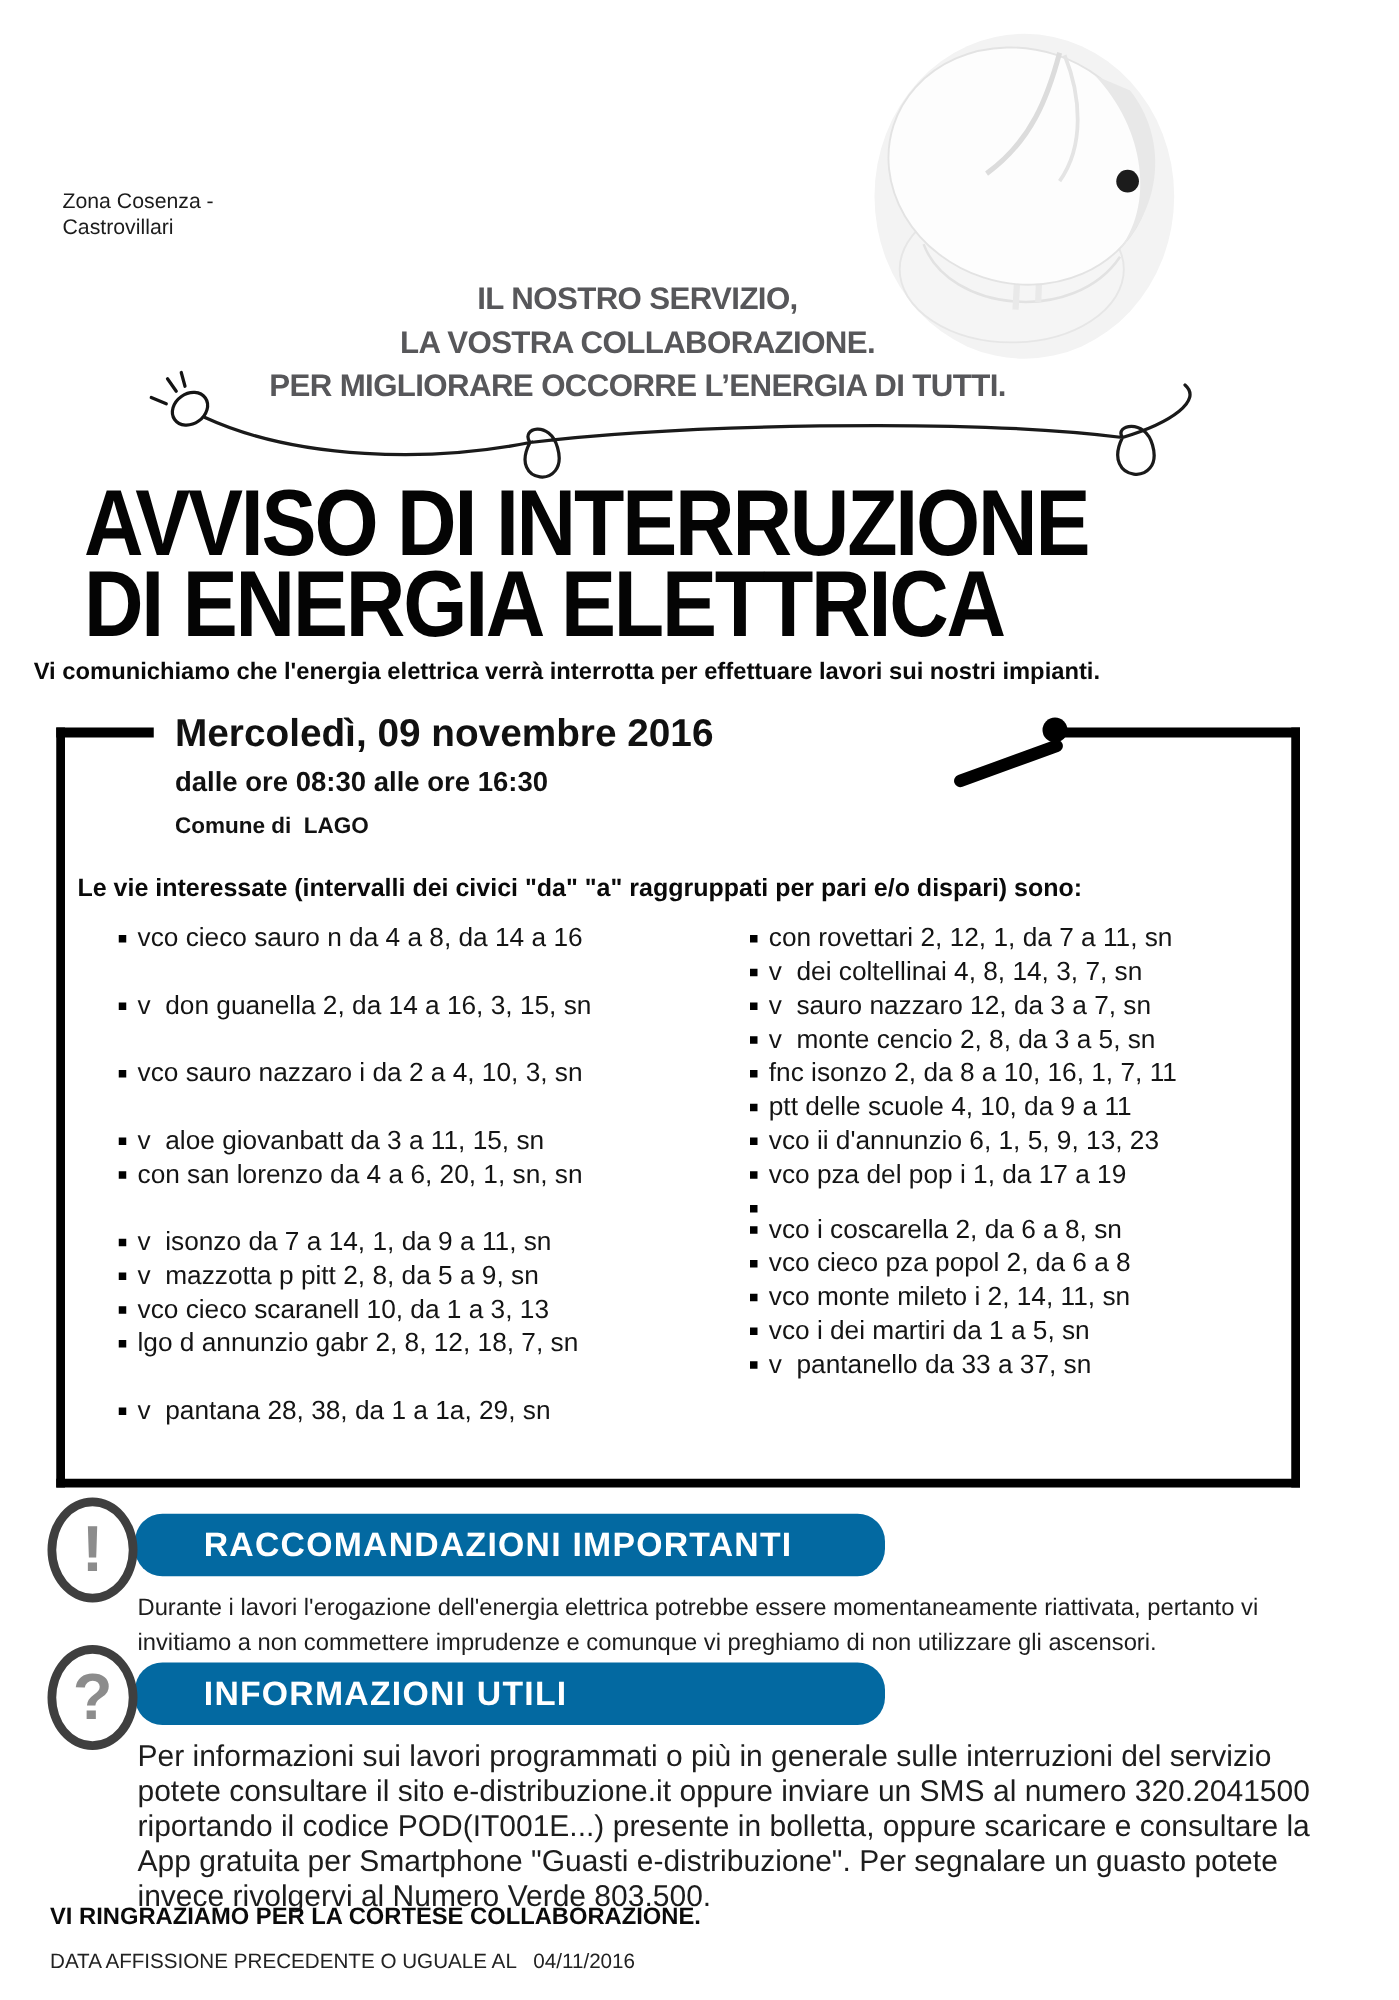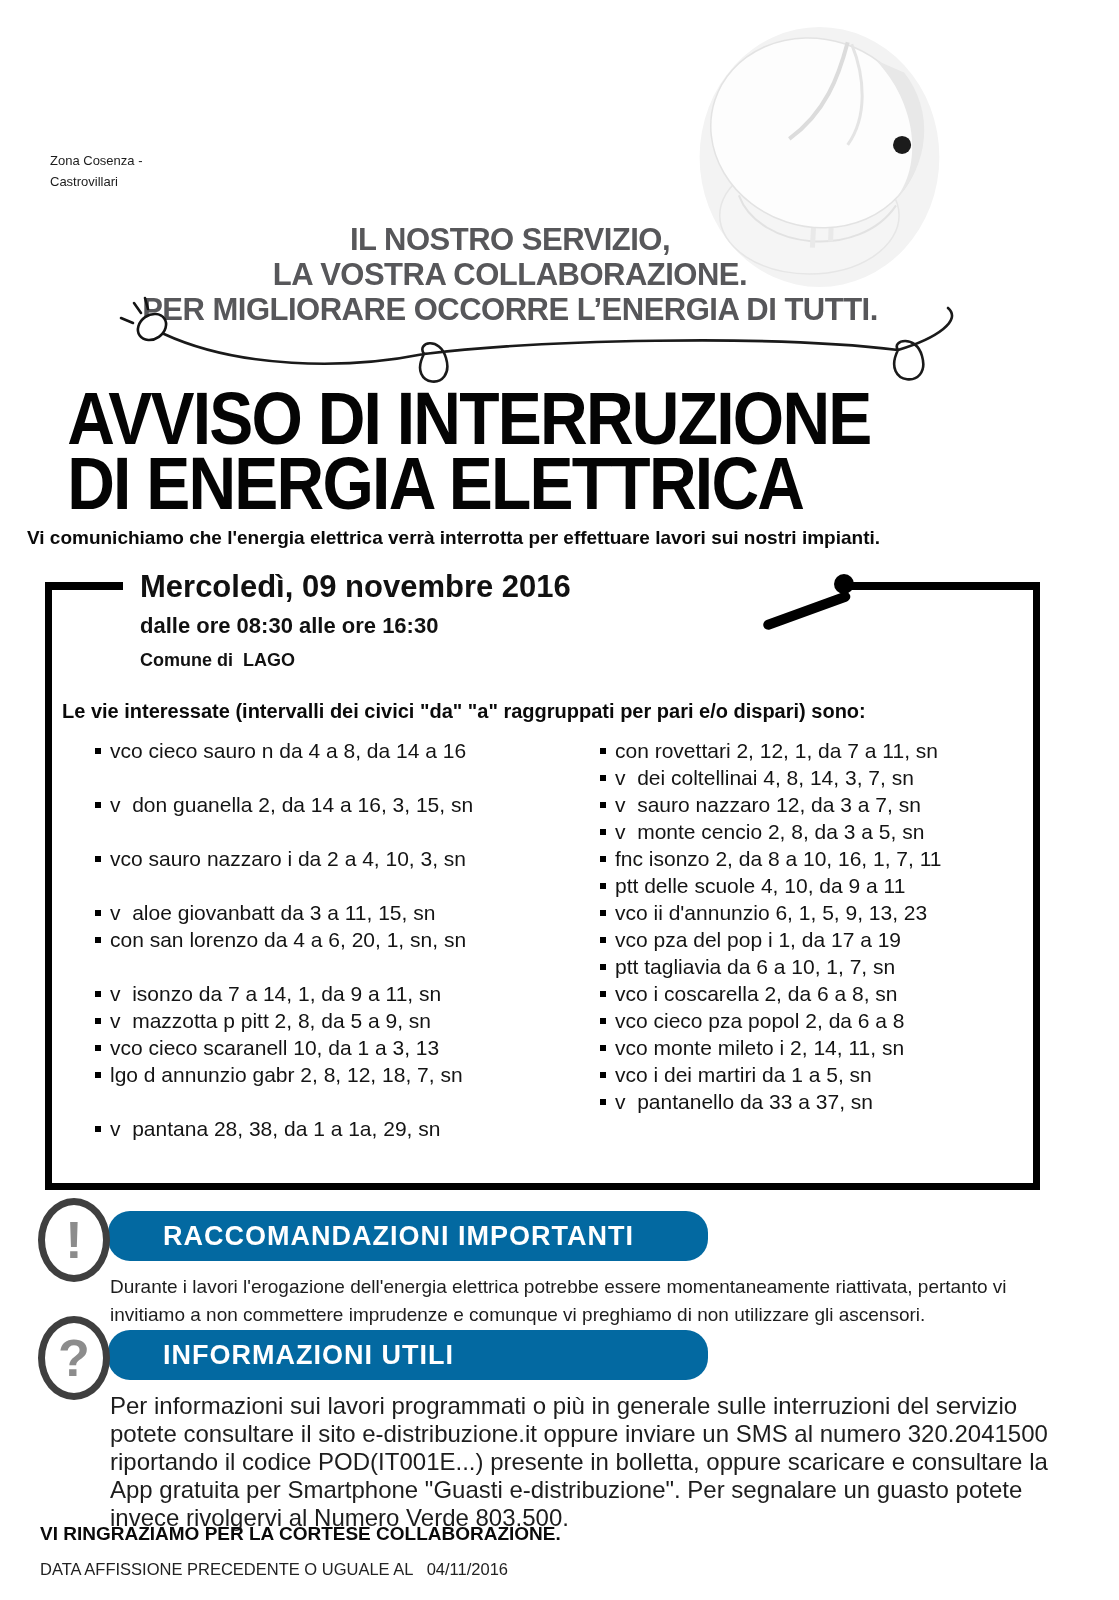--- a/index.html
+++ b/index.html
@@ -4,26 +4,26 @@
 <style>
   html,body{margin:0;padding:0;background:#ffffff;}
   .page{
     position:relative;width:1119px;height:1600px;background:#ffffff;
     font-family:"Liberation Sans",sans-serif;color:#111;overflow:hidden;
   }
   
   .logo{position:absolute;left:48px;top:84px;white-space:nowrap;color:#0c0c0c;}
   .logo-e{font-size:52px;font-weight:700;letter-spacing:-1px;}
   .logo-rest{font-size:46px;font-weight:400;letter-spacing:-1px;}
-  .zone{position:absolute;left:50px;top:150px;font-size:13px;line-height:21px;color:#1c1c1c;}
+  .zone{position:absolute;left:50px;top:150px;font-size:17px;line-height:21px;color:#1c1c1c;}
   
   .helmet{position:absolute;left:695px;top:16px;width:255px;height:272px;}
   
   .slogan{position:absolute;left:90px;top:222px;width:840px;text-align:center;
-    font-weight:700;font-size:31px;line-height:35px;color:#57575a;letter-spacing:-0.5px;}
+    font-weight:700;font-size:25px;line-height:35px;color:#57575a;letter-spacing:-0.5px;}
   
   .cord{position:absolute;left:108px;top:296px;width:850px;height:90px;}
   
   .big-title{position:absolute;left:0;top:386px;width:1119px;color:#040404;}
   .big-title .line{font-size:75px;font-weight:700;line-height:65px;letter-spacing:-2px;
     transform:scaleX(0.88);transform-origin:center;white-space:nowrap;}
   .intro{position:absolute;left:0;top:527px;width:907px;text-align:center;
     font-size:19px;font-weight:700;color:#0a0a0a;}
   
   .box{position:absolute;left:45px;top:582px;width:981px;height:601px;
@@ -217,21 +217,20 @@
           <span class="street-text">vco ii d'annunzio 6, 1, 5, 9, 13, 23</span>
         </div>
 
         <div class="street-item">
           <span class="bullet"></span>
           <span class="street-text">vco pza del pop i 1, da 17 a 19</span>
         </div>
 
         <div class="street-item">
           <span class="bullet"></span>
-          <span class="street-text">ptt tagliavia da 6 a 10, 1, 7, sn</span>
         </div>
 
         <div class="street-item">
           <span class="bullet"></span>
           <span class="street-text">vco i coscarella 2, da 6 a 8, sn</span>
         </div>
 
         <div class="street-item">
           <span class="bullet"></span>
           <span class="street-text">vco cieco pza popol 2, da 6 a 8</span>

